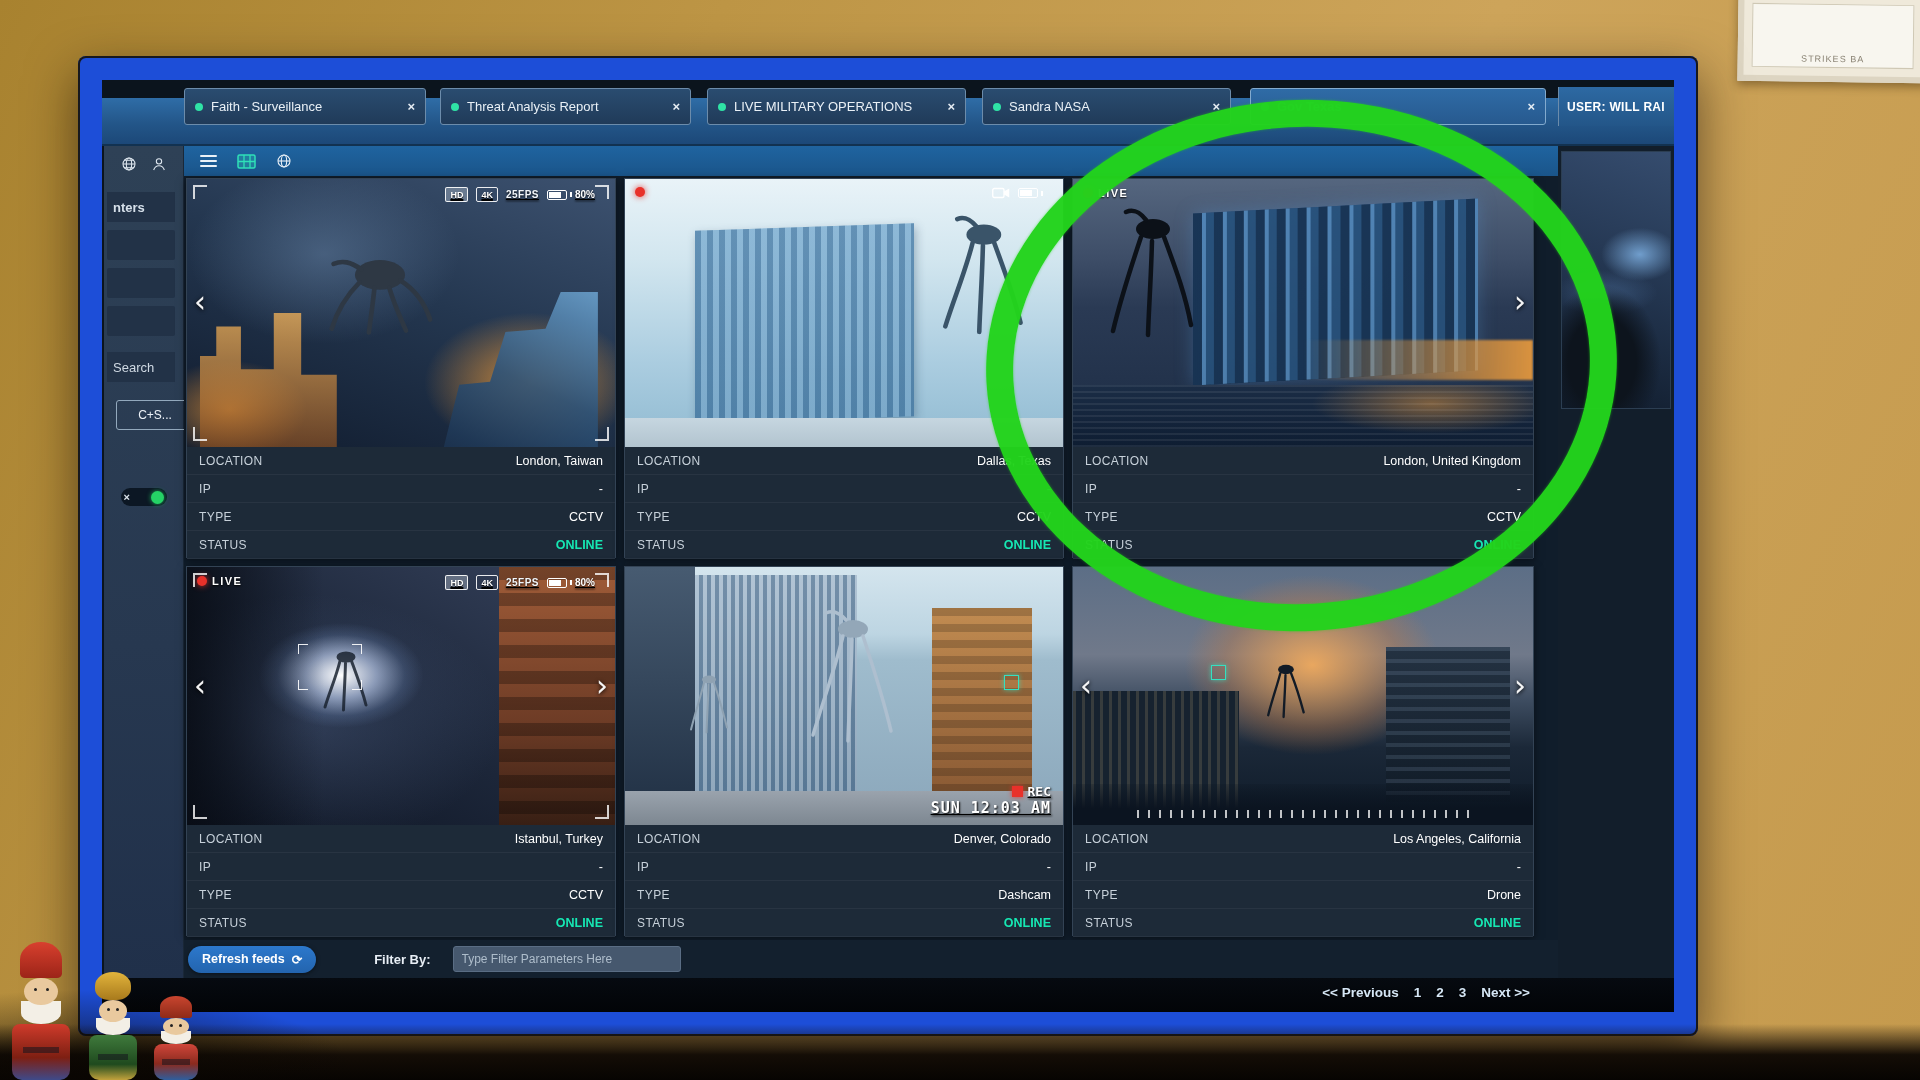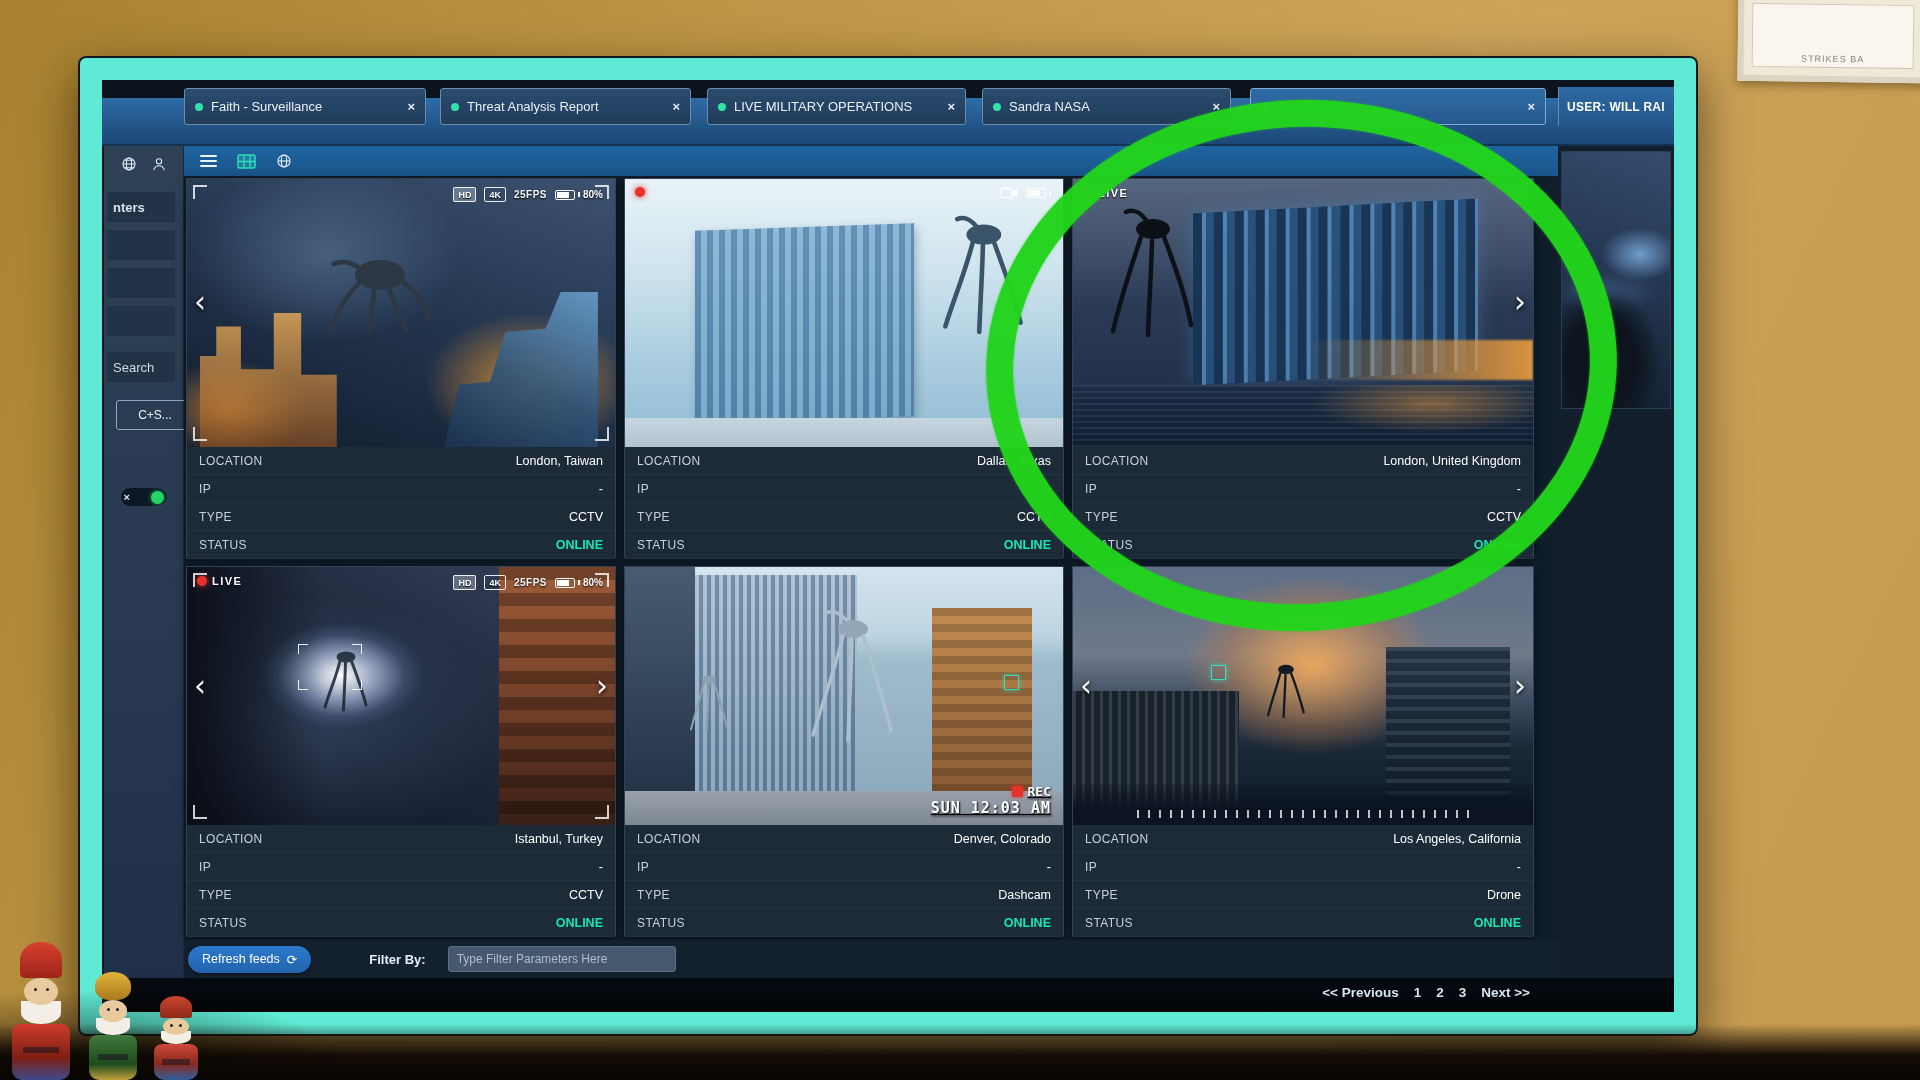--- a/index.html
+++ b/index.html
@@ -30,21 +30,21 @@
   .doll1 .doll-hat { background:linear-gradient(180deg,#d8402e,#9c2418); }
   .doll1 .doll-body { background:linear-gradient(180deg,#cf3b2b,#7e1f12 60%,#3e4a8a); }
   .doll2 { left:82px; bottom:0; width:62px; height:108px; }
   .doll2 .doll-hat { background:linear-gradient(180deg,#e2b43c,#a87a1c); border-radius:50% 50% 40% 40%; }
   .doll2 .doll-body { background:linear-gradient(180deg,#3f7a3c,#1f4a1e 65%,#c2a23c); }
   .doll3 { left:148px; bottom:0; width:56px; height:84px; }
   .doll3 .doll-hat { background:linear-gradient(180deg,#c9452f,#8e2a18); }
   .doll3 .doll-body { background:linear-gradient(180deg,#d0463a,#8a2a1e 55%,#2e5e9e); }
 
   
-  .tv { position:absolute; left:78px; top:56px; width:1620px; height:980px; background:#5eead4;
+  .tv { position:absolute; left:78px; top:56px; width:1620px; height:980px; background:#1d4ed8;
     border-radius:8px; box-shadow:0 18px 50px rgba(25,15,5,.6), inset 0 0 0 2px #17181d; }
   .screen { position:absolute; left:24px; top:24px; right:24px; bottom:24px; background:#0b141d; overflow:hidden; }
 
   
   .tabbar { position:absolute; left:0; top:18px; width:100%; height:48px;
     background:linear-gradient(180deg,#2f6da7 0%,#235689 55%,#1c4878 100%); border-bottom:2px solid #123251; }
   .tab { position:absolute; top:8px; height:37px; background:linear-gradient(180deg,#2a4c70,#203b59);
     border:1px solid #6c8cab; border-radius:3px; display:flex; align-items:center; gap:8px;
     padding:0 10px; color:#e9f0f6; font-size:13px; cursor:pointer; }
   .tab-dot { width:8px; height:8px; border-radius:50%; background:#2fe3a6; flex:0 0 auto; }
@@ -160,21 +160,21 @@
   .reticle { position:absolute; width:15px; height:15px; border:1.5px solid #35e0c0; box-shadow:0 0 5px rgba(53,224,192,.7); }
 
   .alien { position:absolute; }
   .alien ellipse { fill:currentColor; }
   .alien path { stroke:currentColor; fill:none; stroke-linecap:round; }
 
   
   .live { position:absolute; top:8px; left:10px; display:flex; align-items:center; gap:5px; }
   .live-dot { width:10px; height:10px; border-radius:50%; background:#e8312a; box-shadow:0 0 6px rgba(232,49,42,.95); }
   .live-text { font-size:11px; font-weight:bold; color:#fff; letter-spacing:1.5px; text-shadow:0 1px 2px #000; }
-  .hud { position:absolute; top:8px; right:12px; display:flex; gap:8px; align-items:center; }
+  .hud { position:absolute; top:8px; right:20px; display:flex; gap:8px; align-items:center;text-decoration:underline; }
   .chip { display:inline-flex; align-items:center; justify-content:center; height:15px; padding:0 4px;
       border:1px solid rgba(255,255,255,.9); border-radius:2px; font-size:9px; font-weight:bold; color:#fff;
       text-shadow:0 1px 1px #000; }
   .chip.solid { background:rgba(230,240,250,.3); }
   .fps { font-size:10px; font-weight:bold; color:#f2f6fa; letter-spacing:.5px; text-shadow:0 1px 2px #000; }
   .battery { display:flex; align-items:center; gap:3px; }
   .batt-body { width:20px; height:10px; border:1.5px solid #fff; border-radius:2px; padding:1px; display:flex; }
   .batt-fill { width:78%; height:100%; background:#fff; }
   .batt-nub { width:2px; height:5px; background:#fff; }
   .batt-text { font-size:10px; font-weight:bold; color:#fff; text-shadow:0 1px 2px #000; }
@@ -206,21 +206,21 @@
                  radial-gradient(70px 30px at 40% 55%, rgba(90,130,180,.4), rgba(90,130,180,0) 75%),
                  linear-gradient(200deg,#354c6e 0%,#22344e 52%,#101c2c 100%); cursor:pointer; }
   .shoulder { position:absolute; left:-18%; bottom:-12%; width:110%; height:60%;
       background:radial-gradient(closest-side,#0d141d 58%, rgba(13,20,29,0)); }
 
   
   .footer-bar { position:absolute; left:82px; top:860px; width:1374px; height:38px; background:#13202e;
       display:flex; align-items:center; gap:22px; padding:0 4px; }
   .refresh-btn { height:27px; padding:0 14px; background:linear-gradient(180deg,#2c78cc,#2364ae); border-radius:14px;
       color:#fff; font-size:12.5px; display:flex; align-items:center; gap:7px; cursor:pointer;
-      box-shadow:0 1px 4px rgba(0,0,0,.5); white-space:nowrap; }
+      box-shadow:0 1px 4px rgba(0,0,0,.5); white-space:nowrap;font-weight:bold; }
   .filter-label { color:#e8eef5; font-size:13px; font-weight:bold; margin-left:36px; white-space:nowrap; }
   .filter-input { width:228px; height:26px; background:#46586e; border:1px solid #5a6d84; border-radius:3px;
       color:#e8eef5; font-size:12px; padding:0 8px; outline:none; font-family:"Liberation Sans",sans-serif; }
   .filter-input::placeholder { color:#aebdcb; }
   .bottom-dark { position:absolute; left:0; right:0; bottom:0; height:34px; background:linear-gradient(180deg,#060a10,#020407); }
   .pagination { position:absolute; right:144px; top:7px; display:flex; gap:15px; color:#d5e6f5; font-size:13.5px;
       font-weight:bold; text-shadow:0 1px 2px #000; }
   .pagination span { cursor:pointer; white-space:nowrap; }
 
   

